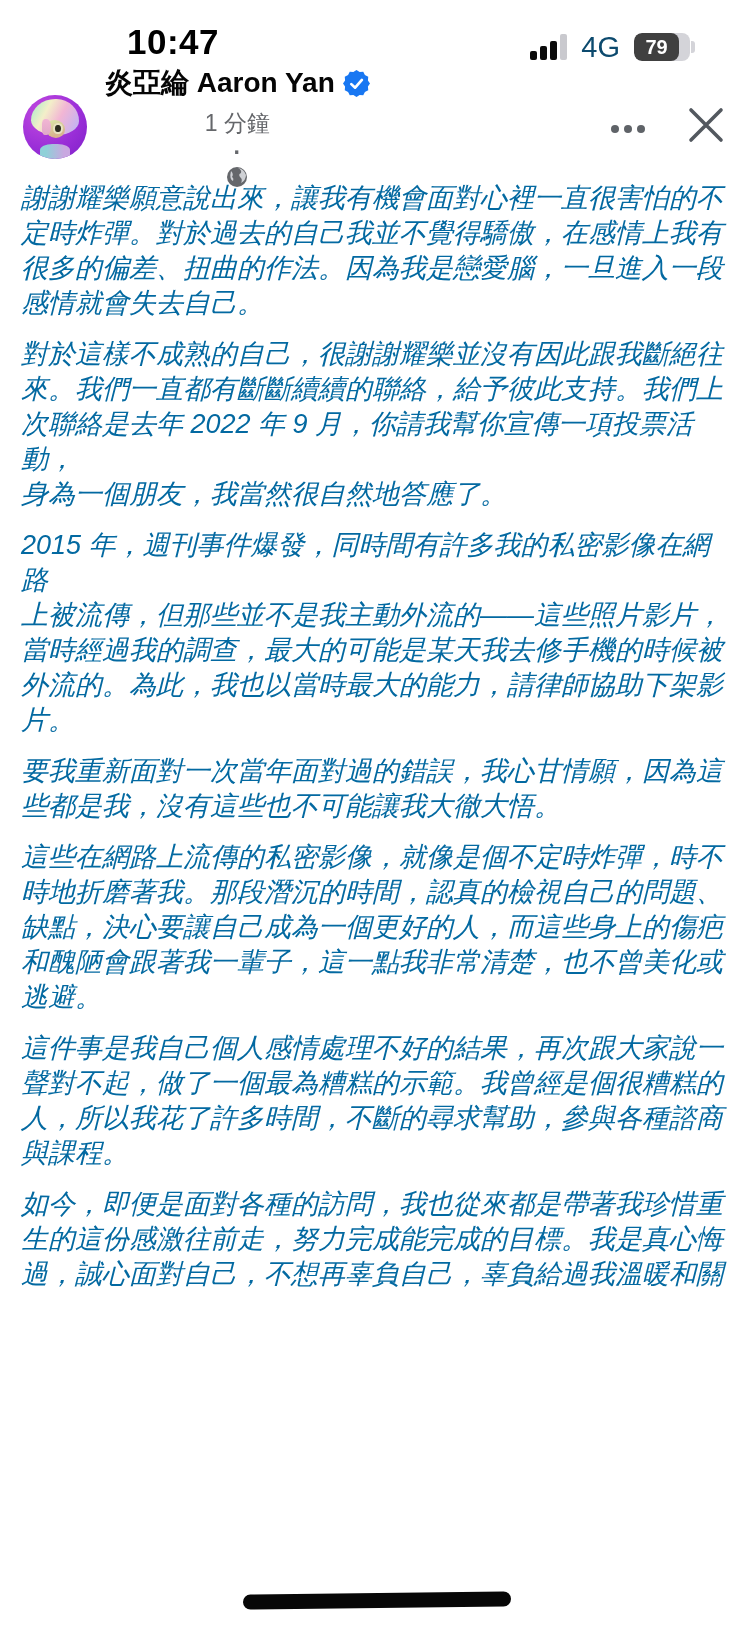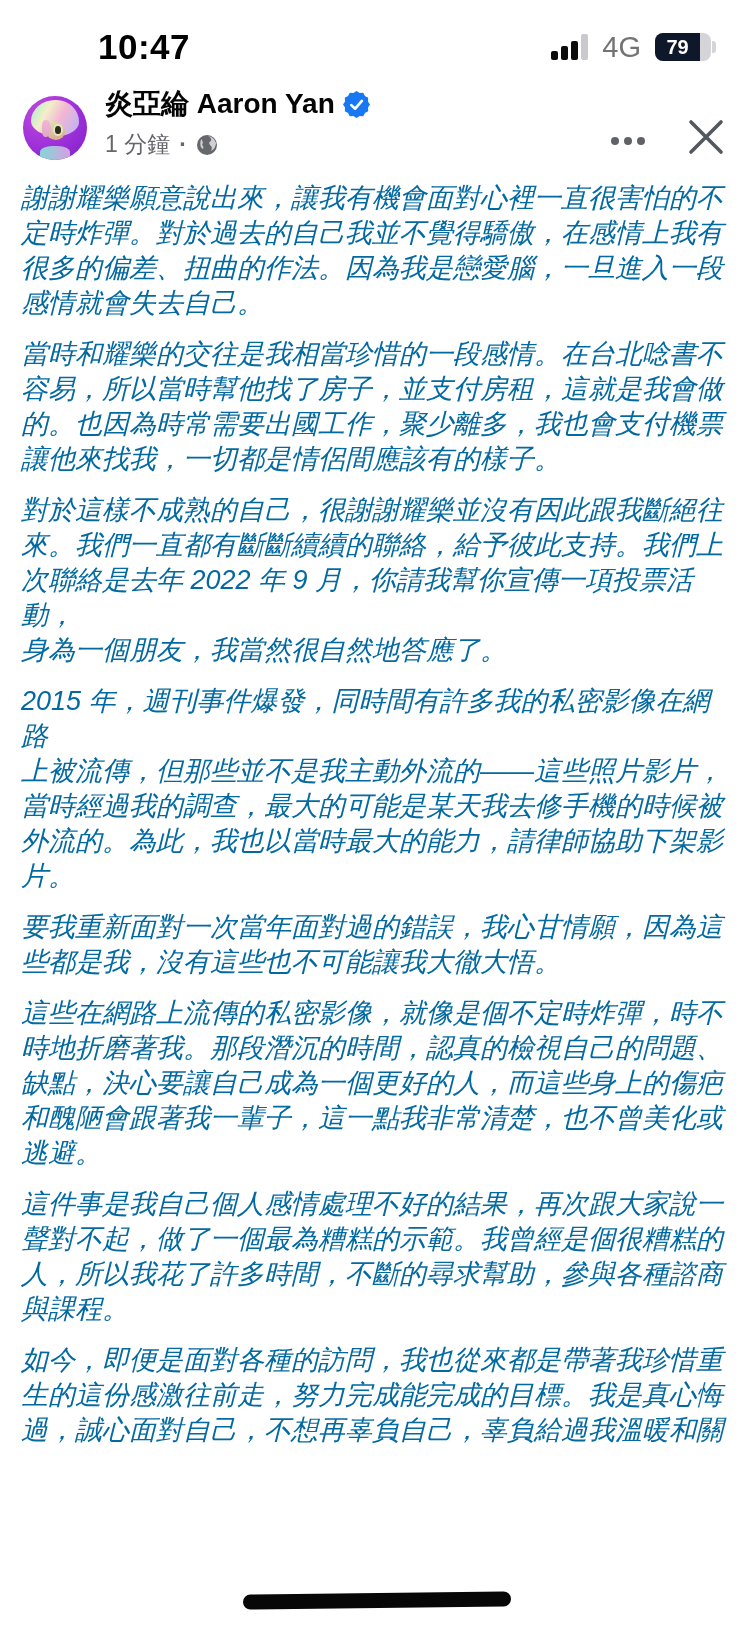--- a/index.html
+++ b/index.html
@@ -5,46 +5,47 @@
   * { margin:0; padding:0; box-sizing:border-box; }
   html,body { background:#ffffff; }
   body {
     width:750px; height:1625px; overflow:hidden; position:relative;
     font-family:"Liberation Sans","DejaVu Sans",sans-serif;
     color:#050505;
   }
 
   
   .status-bar {
-    height:72px; display:flex; align-items:center;
-    padding:22px 34px 0 98px;
+    height:72px; display:flex; 
+    padding:22px 55px 0 98px;
+    margin-left:29px;
   }
   .time { font-size:35px; font-weight:600; letter-spacing:0.5px; color:#000; }
   .sb-right { margin-left:auto; display:flex; align-items:center; }
   .signal { display:flex; align-items:flex-end; gap:3px; height:26px; }
   .signal i { display:block; width:7px; border-radius:2px; background:#0b0b0b; }
   .signal i.b1{height:9px;} .signal i.b2{height:14px;} .signal i.b3{height:19px;}
   .signal i.b4{height:26px; background:#c9c9ce;}
-  .net { font-size:29px; color:#737373; margin-left:14px; font-weight:400; }
+  .net { font-size:29px; color:#0c4a6e; margin-left:14px; font-weight:400; }
   .battery { margin-left:14px; display:flex; align-items:center; }
   .batt-pill {
     width:56px; height:28px; border-radius:8px; background:#d4d4d9;
     position:relative; overflow:hidden;
   }
   .batt-fill {
     position:absolute; left:0; top:0; bottom:0; width:45px;
-    background:#0f172a; border-radius:0;
+    background:#404040; border-radius:8px;
     display:flex; align-items:center; justify-content:center;
     color:#fff; font-size:20px; font-weight:700;
   }
   .batt-nub { width:4px; height:12px; background:#d4d4d9; border-radius:0 3px 3px 0; margin-left:1px; }
 
   
   .post-header {
-    display:flex; align-items:flex-end;
+    display:flex; align-items:center;
     padding:21px 25px 0 23px; height:88px;
   }
   .avatar {
     width:64px; height:64px; border-radius:50%; flex:0 0 64px;
     position:relative; overflow:hidden; cursor:pointer;
     background:radial-gradient(circle at 32% 28%, #c44ae0 0%, #9b2fd8 55%, #7d1fc8 100%);
   }
   .avatar .hair {
     position:absolute; top:7%; left:13%; width:74%; height:56%;
     border-radius:52% 48% 46% 54% / 60% 62% 40% 42%;
@@ -66,21 +67,21 @@
   }
   .avatar .torso {
     position:absolute; bottom:0; left:27%; width:46%; height:22%;
     border-radius:42% 42% 0 0;
     background:linear-gradient(90deg,#8fd0d8 20%,#c9a8e0 80%);
   }
   .head-text { margin-left:18px; padding-top:1px; }
   .author-row { display:flex; align-items:center; }
   .author-name { font-size:28px; font-weight:700; color:#050505; line-height:34px; cursor:pointer; }
   .badge { margin-left:8px; display:inline-flex; }
-  .meta-row { display:flex; align-items:center; margin-top:8px; color:#65676b; font-size:23px; }
+  .meta-row { display:flex; align-items:center; margin-top:8px; color:#65676b; font-size:23px;flex-direction:column; }
   .meta-sep { margin:0 9px; font-weight:700; }
   .head-actions { margin-left:auto; display:flex; align-items:flex-start; }
   .more-btn { margin-top:15px; display:flex; gap:5px; cursor:pointer; padding:4px; }
   .more-btn i { width:8px; height:8px; border-radius:50%; background:#5f6368; display:block; }
   .close-btn { margin-left:38px; margin-top:0px; cursor:pointer; }
 
   
   .post-body { padding:21px 21px 0 21px; }
   .post-body p {
     font-size:27px; line-height:35px; color:#0369a1;
@@ -156,24 +157,20 @@
       </svg>
     </div>
   </div>
 </div>
 
 <div class="post-body" id="post-text">
     <p>謝謝耀樂願意說出來，讓我有機會面對心裡一直很害怕的不
 定時炸彈。對於過去的自己我並不覺得驕傲，在感情上我有
 很多的偏差、扭曲的作法。因為我是戀愛腦，一旦進入一段
 感情就會失去自己。</p>
-    <p>當時和耀樂的交往是我相當珍惜的一段感情。在台北唸書不
-容易，所以當時幫他找了房子，並支付房租，這就是我會做
-的。也因為時常需要出國工作，聚少離多，我也會支付機票
-讓他來找我，一切都是情侶間應該有的樣子。</p>
     <p>對於這樣不成熟的自己，很謝謝耀樂並沒有因此跟我斷絕往
 來。我們一直都有斷斷續續的聯絡，給予彼此支持。我們上
 次聯絡是去年 2022 年 9 月，你請我幫你宣傳一項投票活動，
 身為一個朋友，我當然很自然地答應了。</p>
     <p>2015 年，週刊事件爆發，同時間有許多我的私密影像在網路
 上被流傳，但那些並不是我主動外流的——這些照片影片，
 當時經過我的調查，最大的可能是某天我去修手機的時候被
 外流的。為此，我也以當時最大的能力，請律師協助下架影
 片。</p>
     <p>要我重新面對一次當年面對過的錯誤，我心甘情願，因為這

